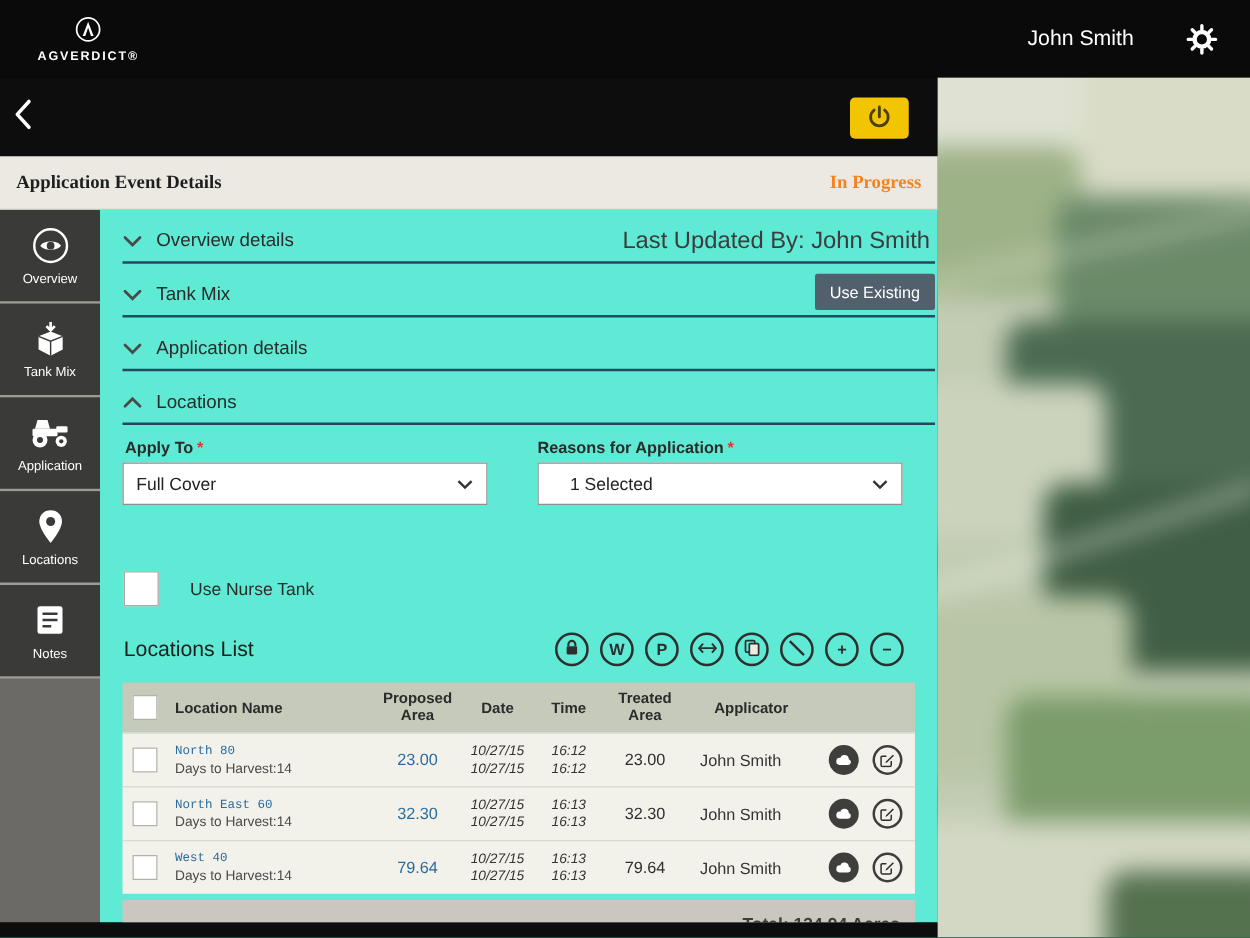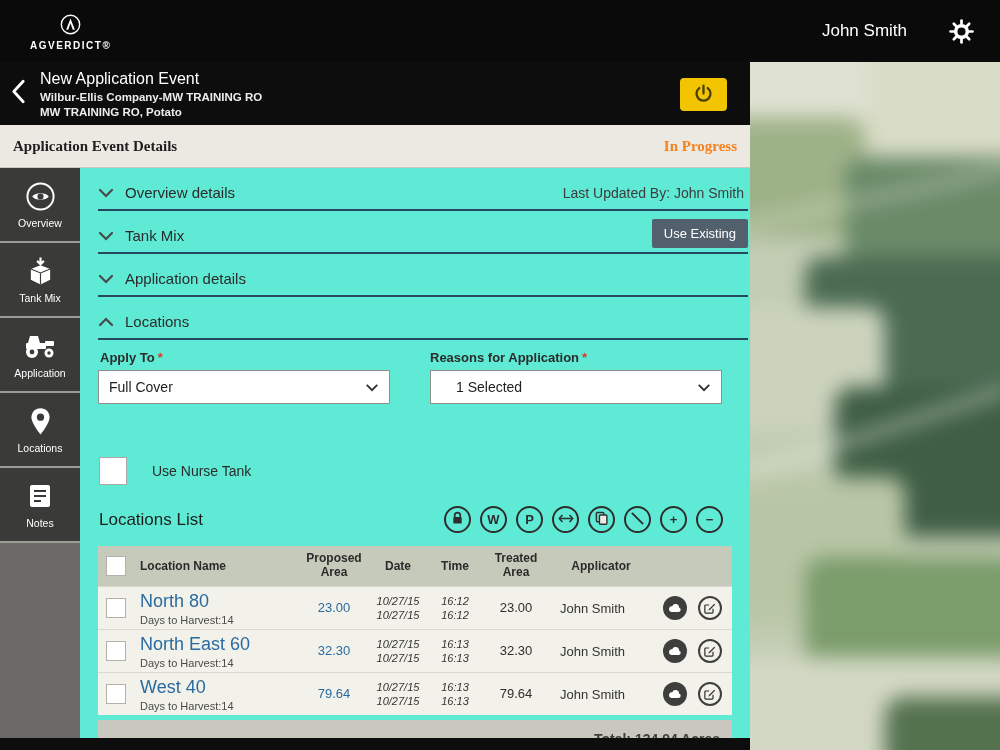--- a/index.html
+++ b/index.html
@@ -41,21 +41,21 @@
   .sidebar { width:80px; background:#6B6A66; }
   .side-item { height:75px; background:#3A3A38; border-bottom:2px solid #9C9B94; display:flex; flex-direction:column; align-items:center; justify-content:center; cursor:pointer; }
   .side-icon { height:32px; display:flex; align-items:center; justify-content:center; }
   .side-label { color:#fff; font-size:10.5px; margin-top:5px; }
 
   
   .main { flex:1; background:#5eead4; overflow:hidden; position:relative; }
   .acc-row { display:flex; align-items:center; height:35px; margin:8px 2px 0 18px; border-bottom:2px solid #26475F; cursor:pointer; }
   .acc-chev { margin-right:11px; display:flex; align-items:center; }
   .acc-label { font-size:15px; color:#2b2b2b; font-weight:500; }
-  .acc-meta { margin-left:auto; font-size:14px; color:#3c3c3c; padding-right:4px; }
+  .acc-meta { margin-left:auto; font-size:19px; color:#3c3c3c; padding-right:4px; }
   .use-existing { margin-left:auto; margin-bottom:5px; background:#51606C; color:#fff; border:none; border-radius:2px; font-size:13px; padding:7px 12px; cursor:pointer; font-family:inherit; }
 
   
   .form-grid { position:relative; height:103px; margin-left:18px; }
   .f-label { position:absolute; font-size:13px; color:#2b2b2b;font-weight:bold; }
   .req { color:#D33A2C; margin-left:3px; }
   .dropdown { position:absolute; width:292px; height:16px; background:#fff; border:1px solid #8F8F8B; display:flex; align-items:center; padding:16px 10px; font-size:14px; color:#222; cursor:pointer; }
   .dropdown .dd-chev { margin-left:auto; display:flex; align-items:center; }
   .dd1-label { left:2px; top:10px; } .dd1 { left:0; top:30px; }
   .dd2-label { left:332px; top:10px; } .dd2 { left:332px; top:30px; padding-left:25px; }
@@ -73,21 +73,21 @@
   
   .table { width:634px; margin:13px 0 0 18px; }
   .t-head { display:flex; align-items:center; background:#C6CABB; height:40px; font-size:12px; font-weight:bold; color:#2b2b2b; }
   .t-row { display:flex; align-items:center; background:#F2F1EA; height:43px; border-top:1px solid #DBD9D1; }
   .cell { display:flex; flex-direction:column; justify-content:center; align-items:center; text-align:center; }
   .col-cb { width:36px; } .col-name { width:168px; align-items:flex-start; text-align:left; padding-left:6px; }
   .col-prop { width:64px; line-height:1.15; } .col-date { width:64px; } .col-time { width:50px; }
   .col-treat { width:72px; line-height:1.15; } .col-appl { width:98px; }
   .col-act { width:82px; flex-direction:row; justify-content:flex-end; gap:11px; padding-right:10px; }
   .row-cb { width:20px; height:20px; background:#fff; border:1px solid #B3B1A9; cursor:pointer; }
-  .loc-name { font-size:18px; color:#2A6CA0; cursor:pointer; }
+  .loc-name { font-size:10px; color:#2A6CA0; cursor:pointer;font-family:Liberation Mono, monospace; }
   .loc-sub { font-size:11px; color:#4a4a49; margin-top:2px; }
   .blue-val { color:#2A6CA0; font-size:13px; }
   .small2 { font-size:11px; color:#333; line-height:1.3;font-style:italic; }
   .plain-val { font-size:13px; color:#2e2e2e; }
   .appl-val { font-size:13px; color:#333; align-items:flex-start; text-align:left; padding-left:8px; }
   .act-cloud { width:24px; height:24px; border-radius:50%; background:#3E3E3C; display:flex; align-items:center; justify-content:center; cursor:pointer; }
   .act-edit { width:24px; height:24px; border-radius:50%; border:2px solid #3E3E3C; display:flex; align-items:center; justify-content:center; cursor:pointer; }
   .t-total { display:flex; align-items:center; justify-content:flex-end; background:#CAC8BE; height:37px; margin-top:5px; padding-right:12px; font-size:14px; font-weight:bold; color:#3F3E39; }
 </style>
 </head>
@@ -144,25 +144,20 @@
   </div>
 
   <div class="header">
     <div class="back-btn">
       <span>
         <svg width="15" height="25" viewBox="0 0 16 26">
             <path d="M13 2 L3 13 L13 24" fill="none" stroke="#fff" stroke-width="3" stroke-linecap="round" stroke-linejoin="round"></path>
           </svg>
       </span>
     </div>
-    <div class="header-text">
-      <div class="h-title">New Application Event</div>
-      <div class="h-sub">Wilbur-Ellis Company-MW TRAINING RO</div>
-      <div class="h-sub">MW TRAINING RO, Potato</div>
-    </div>
     <button class="submit-btn">
       <span>
         <svg width="21" height="21" viewBox="0 0 24 24">
             <path d="M12 3 V12" stroke="#4a3f00" stroke-width="2.6" stroke-linecap="round"></path>
             <path d="M7.2 5.8 A8 8 0 1 0 16.8 5.8" fill="none" stroke="#4a3f00" stroke-width="2.6" stroke-linecap="round"></path>
           </svg>
       </span>
     </button>
   </div>
 

